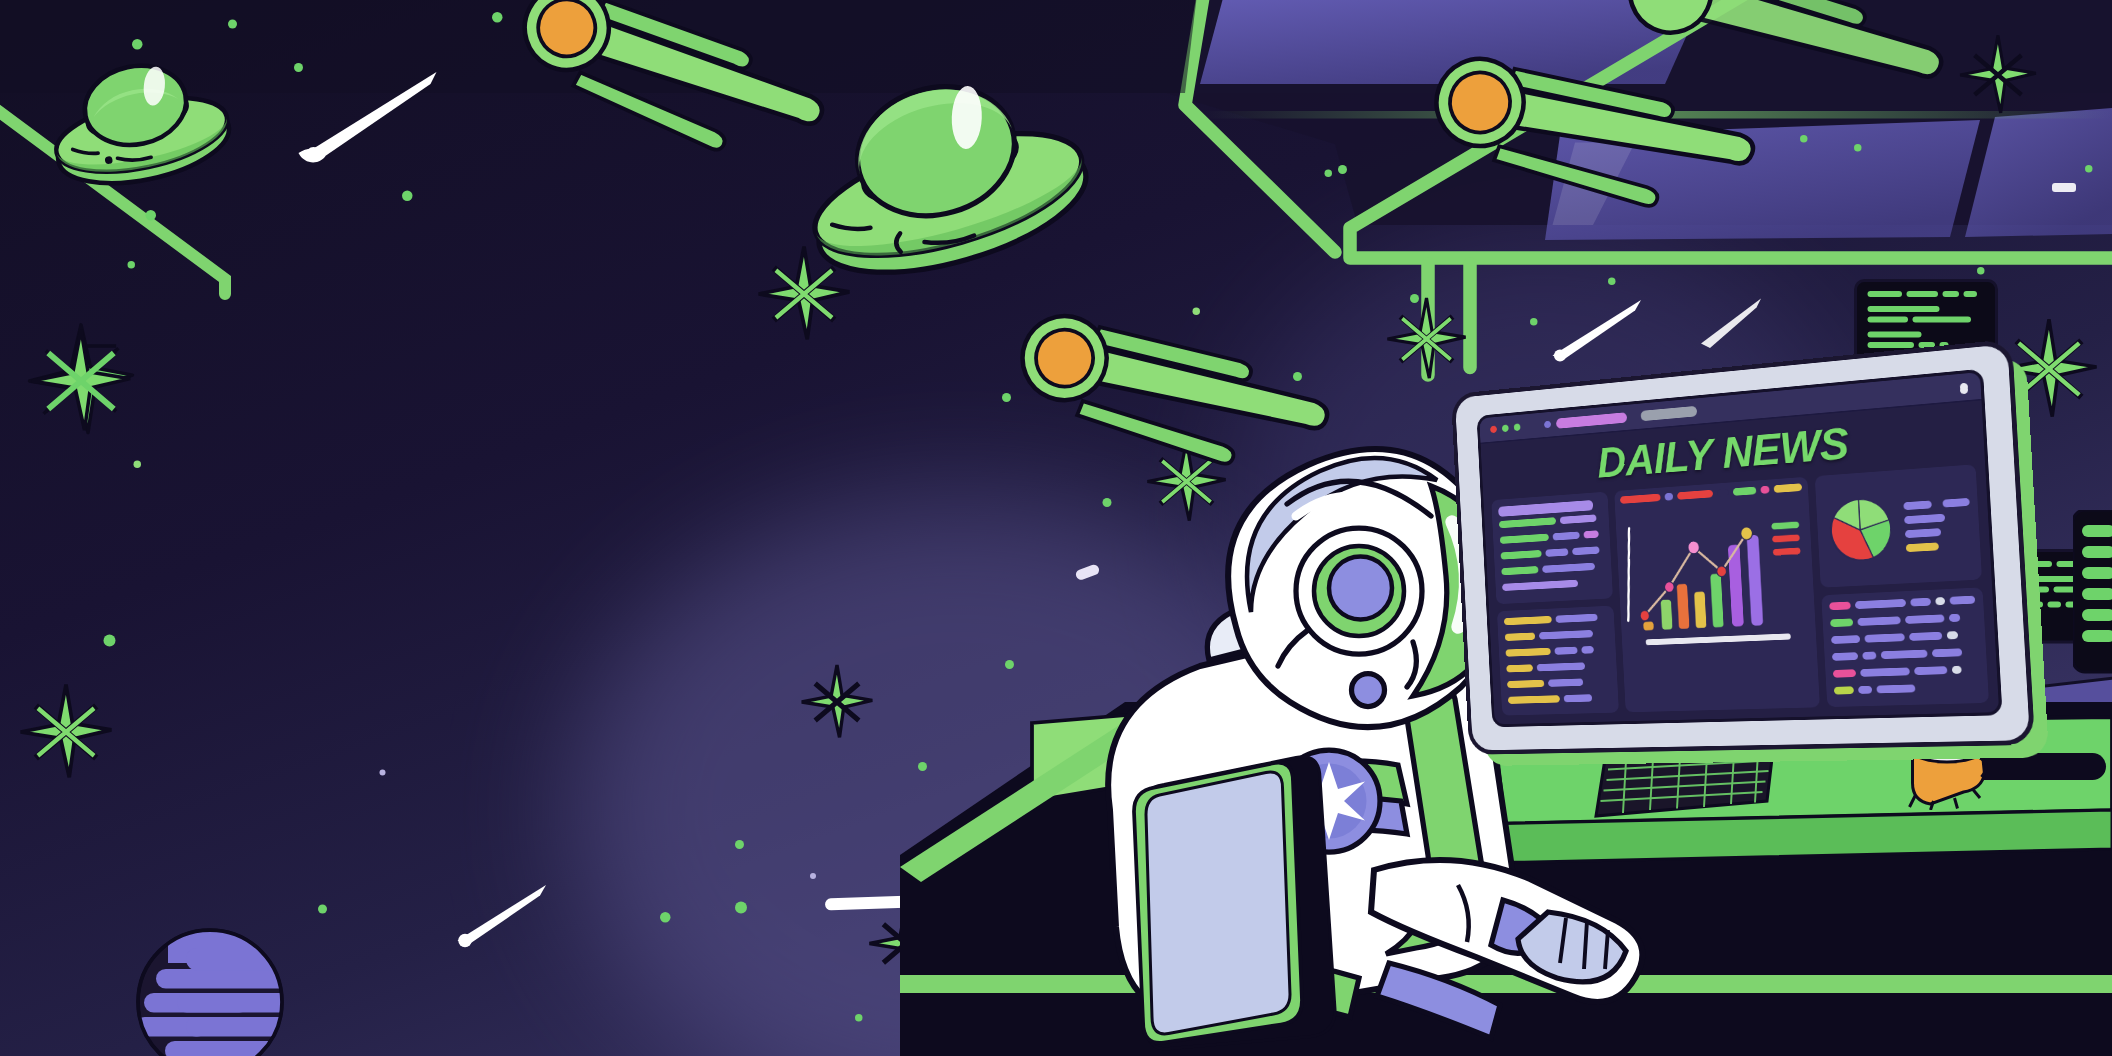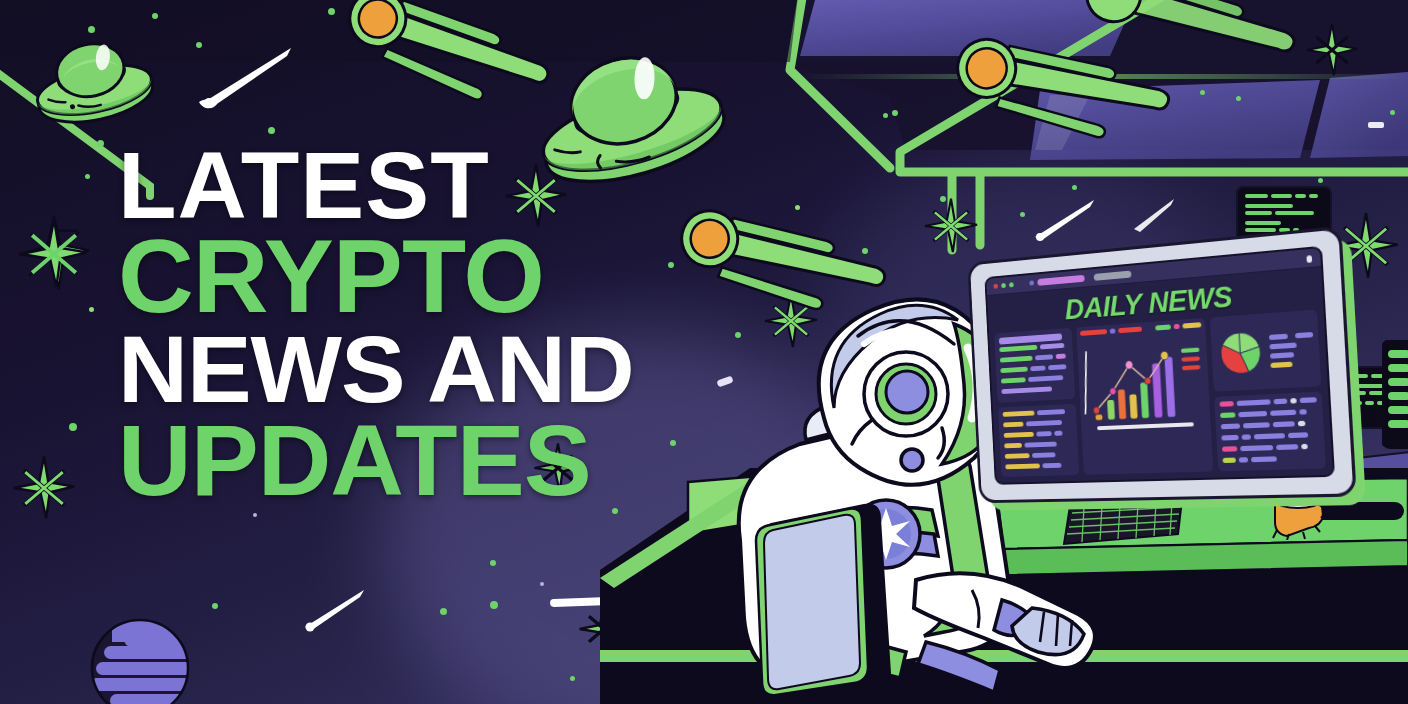--- a/index.html
+++ b/index.html
@@ -448,26 +448,20 @@
 
   <div class="comet" style="position:absolute;left:770px;top:515px;z-index:4">
     <svg width="160" height="110" viewBox="0 0 160 110">
       <g transform="rotate(30 80 55)">
         <path d="M28,46 L140,30 q9,0 9,7 q0,7 -9,7 L28,60 Z" fill="#8fdd78" stroke="#0d0a1e" stroke-width="2.5" opacity=".9"></path>
         <circle cx="28" cy="53" r="20" fill="#8fdd78" stroke="#0d0a1e" stroke-width="2.5"></circle>
       </g>
     </svg>
   </div>
 
-  <div id="headline">
-    <span class="hl l1">LATEST</span>
-    <span class="hl l2">CRYPTO</span>
-    <span class="hl l3">NEWS AND</span>
-    <span class="hl l4">UPDATES</span>
-  </div>
 
   <svg class="fg" width="540" height="200" viewBox="0 0 540 200" style="left:868px;top:525px;z-index:20">
     <path d="M0,42 C70,8 150,10 230,30 C320,52 420,26 540,36 L540,200 L0,200 Z" fill="#e8795a" stroke="#0d0a1e" stroke-width="2"></path>
     <path d="M0,80 C60,58 120,74 190,86 C240,94 290,78 340,86 L340,200 L0,200 Z" fill="#6ed36a" stroke="#0d0a1e" stroke-width="2"></path>
     <path d="M0,116 C80,104 170,118 260,112 C360,106 460,124 540,116 L540,200 L0,200 Z" fill="#6ed36a" opacity=".0"></path>
     <g stroke="#0d0a1e" stroke-width="2" fill="none" opacity=".7">
       <path d="M74,54 C92,70 86,92 104,104"></path>
       <path d="M236,34 C268,56 250,84 282,96"></path>
       <path d="M380,46 C400,62 396,80 418,92"></path>
       <path d="M470,40 C486,60 478,84 498,96"></path>

